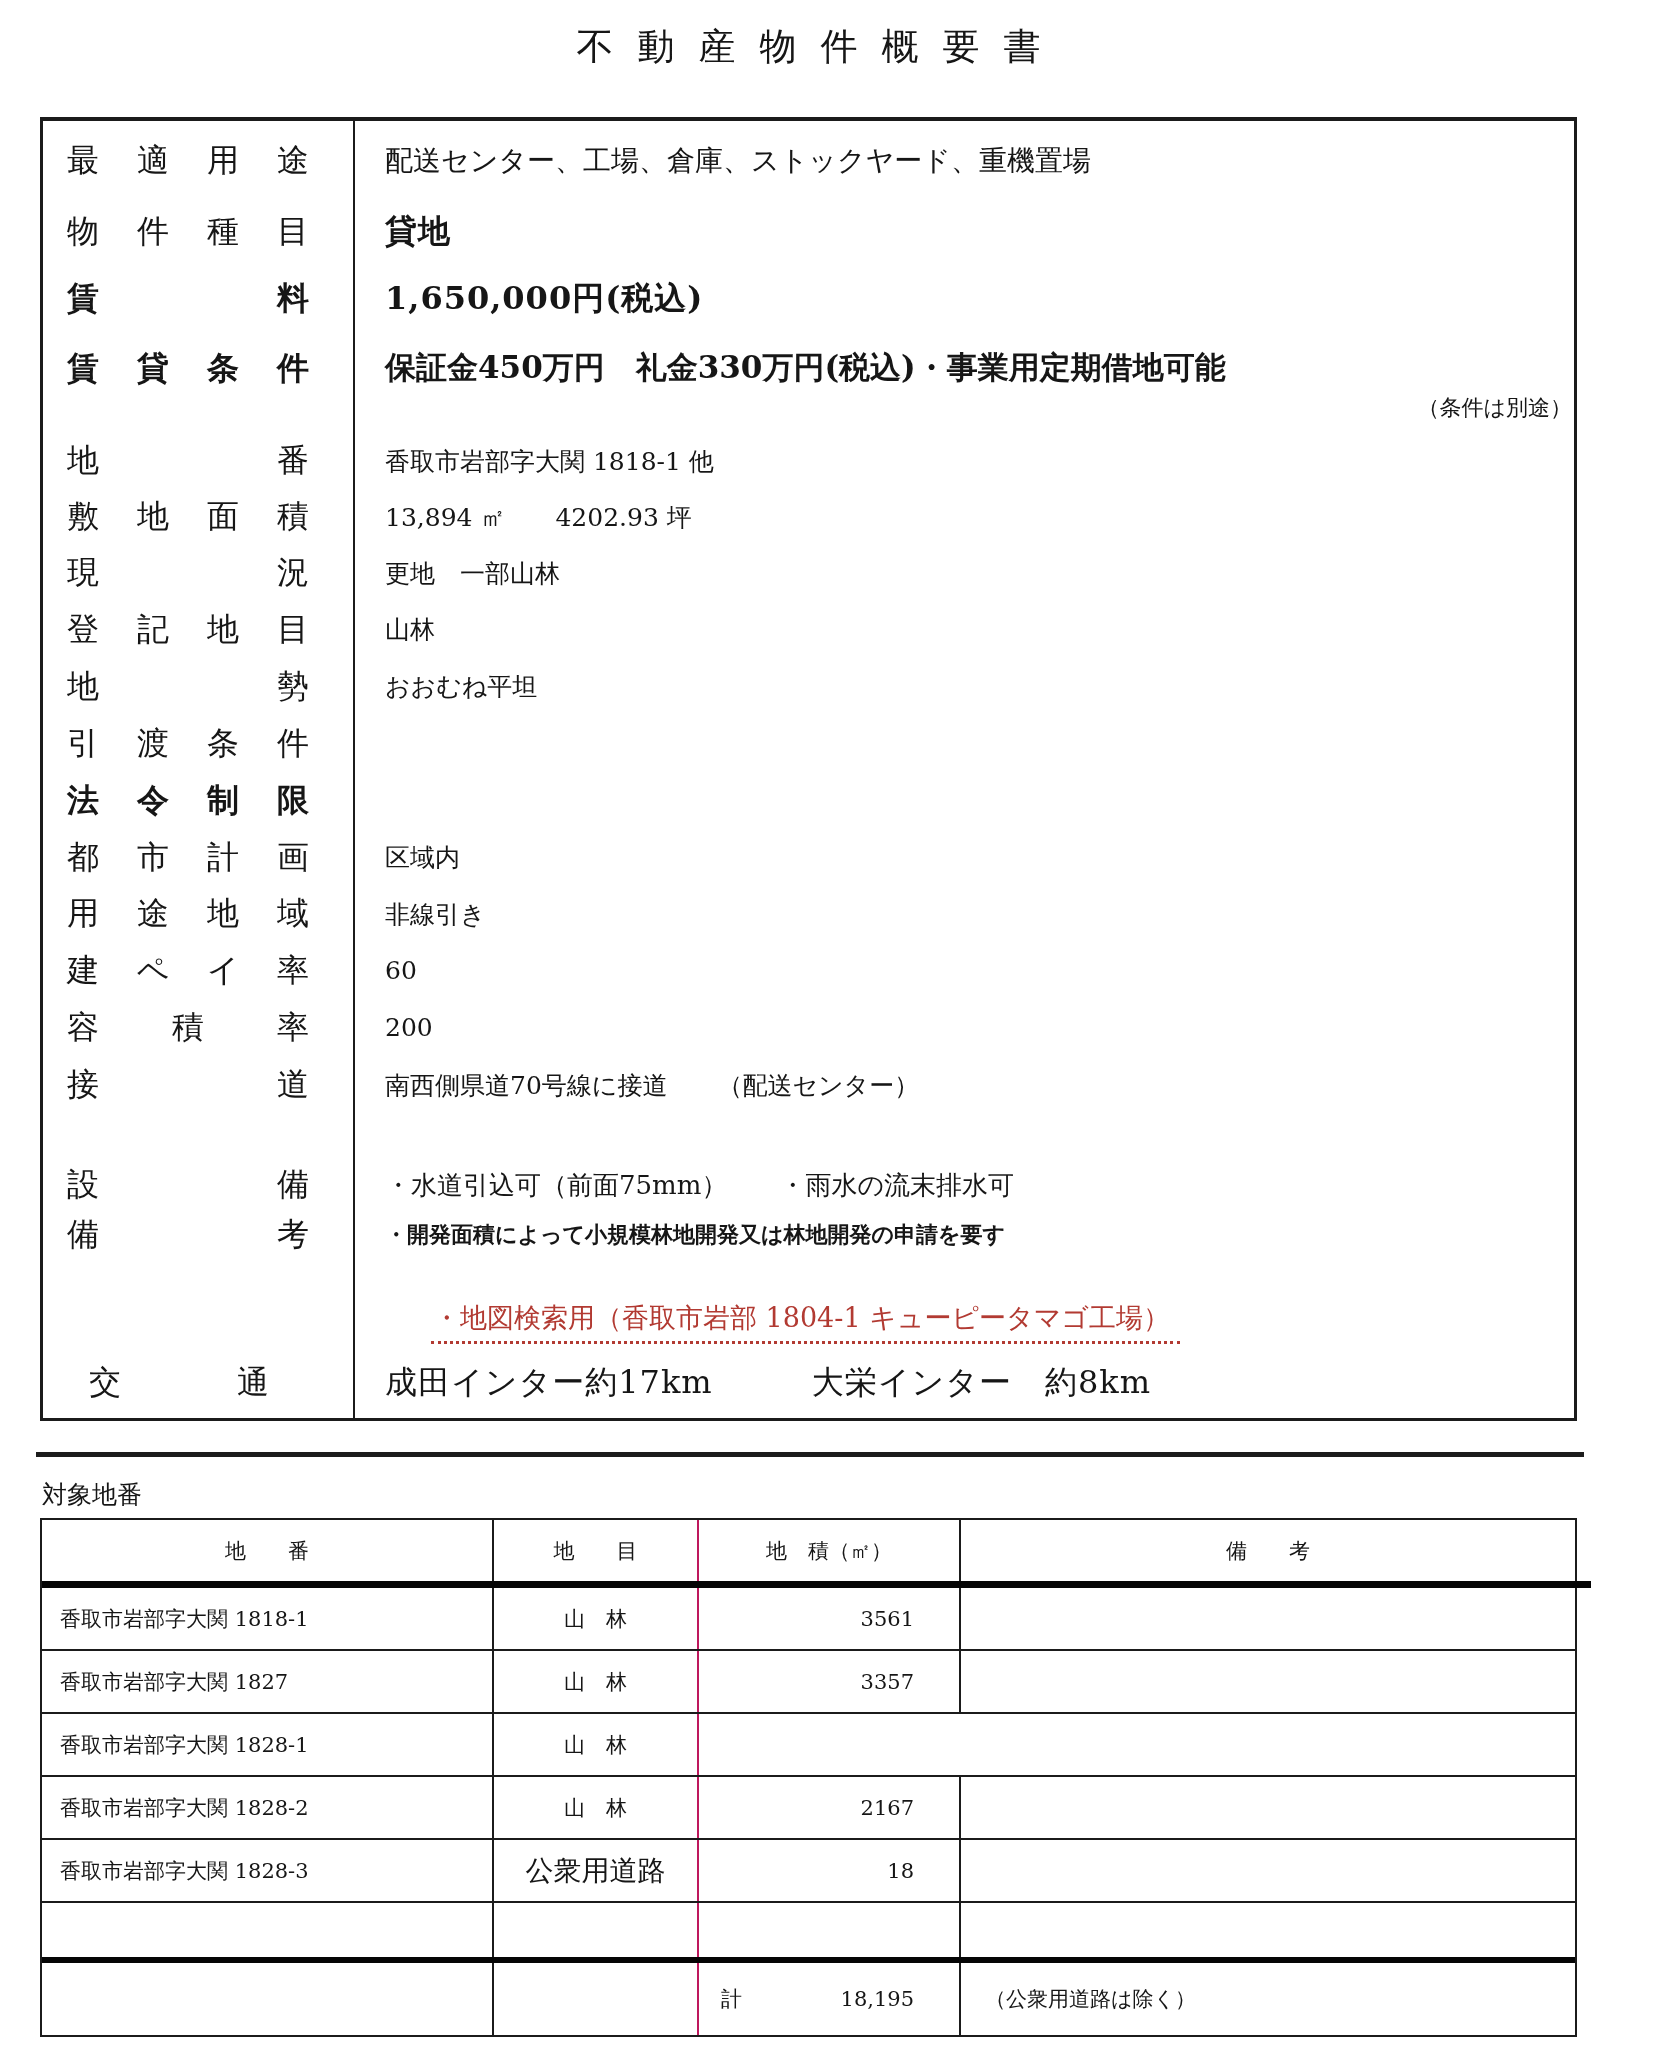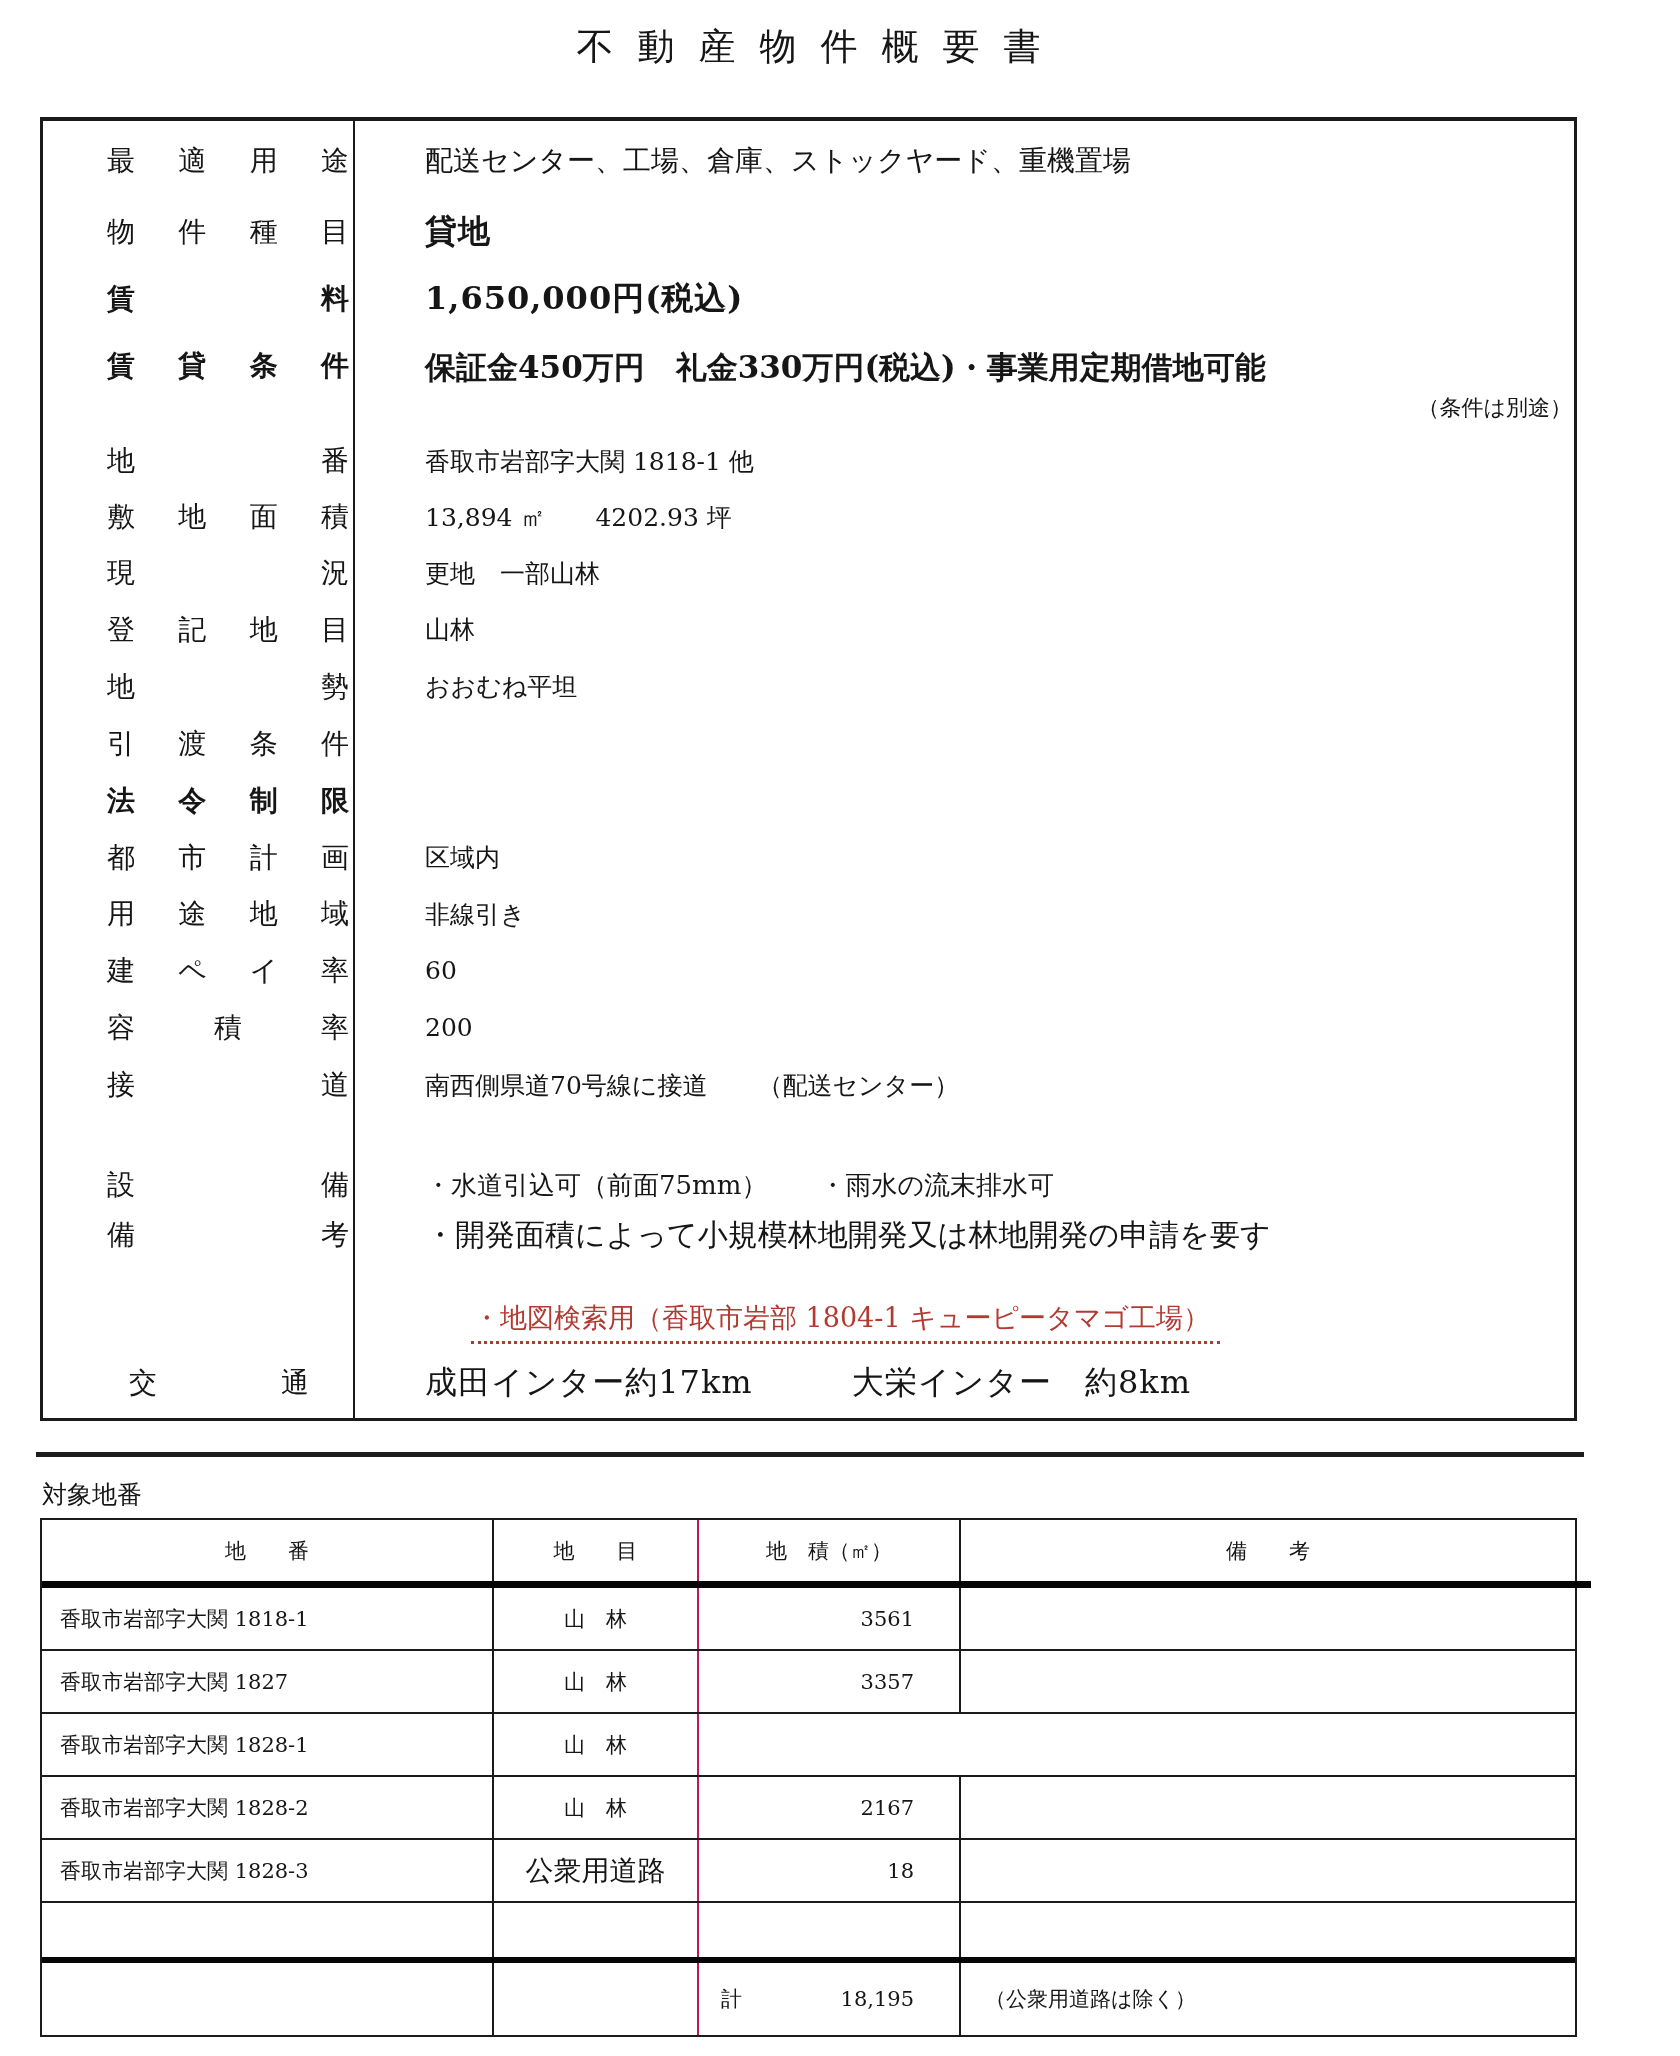--- a/index.html
+++ b/index.html
@@ -14,28 +14,28 @@
     letter-spacing:24px; text-indent:24px; white-space:nowrap;
   }
   
   .mtable {
     position:absolute; left:40px; top:117px; width:1537px;
     border:3px solid #1b1b1b; border-top-width:4px; box-sizing:border-box;
   }
   .vline { position:absolute; top:0; bottom:0; left:310px; width:2px; background:#1b1b1b; }
   .mrow { display:flex; align-items:center; position:relative; }
   .mrow.top { align-items:flex-start; }
-  .mlbl { flex:0 0 310px; width:310px; box-sizing:border-box; padding:0 44px 0 24px; font-size:28px;margin-left:40px; }
+  .mlbl { flex:0 0 310px; width:310px; box-sizing:border-box; padding:0 44px 0 24px; font-size:32px; }
   .just { display:block; width:100%; text-align:justify; text-align-last:justify; }
   .mval { flex:1; box-sizing:border-box; padding-left:32px; font-size:25px; white-space:nowrap; }
   .bold { font-weight:bold; }
   .fs28 { font-size:28px; }
   .vbig { font-size:31px; font-weight:bold; }
   .vbig2 { font-size:32px; font-weight:bold; letter-spacing:1px; }
-  .vrem { font-size:30px; font-weight:normal; }
+  .vrem { font-size:22px; font-weight:bold; }
   .vtrans { font-size:32px; letter-spacing:1px; }
   .cond-note { text-align:right; font-size:22px; font-weight:normal; margin-top:4px; padding-right:2px; }
   .map-note {
     display:inline-block; margin-left:78px; padding:0 10px 5px 2px;
     color:#b23a32; font-size:27px; border-bottom:3px dotted #b23a32;
   }
   
   .sep { position:absolute; left:36px; top:1452px; width:1548px; height:5px; background:#1c1c1c; }
   .pheading { position:absolute; left:42px; top:1478px; font-size:25px; }
   .ptable {

